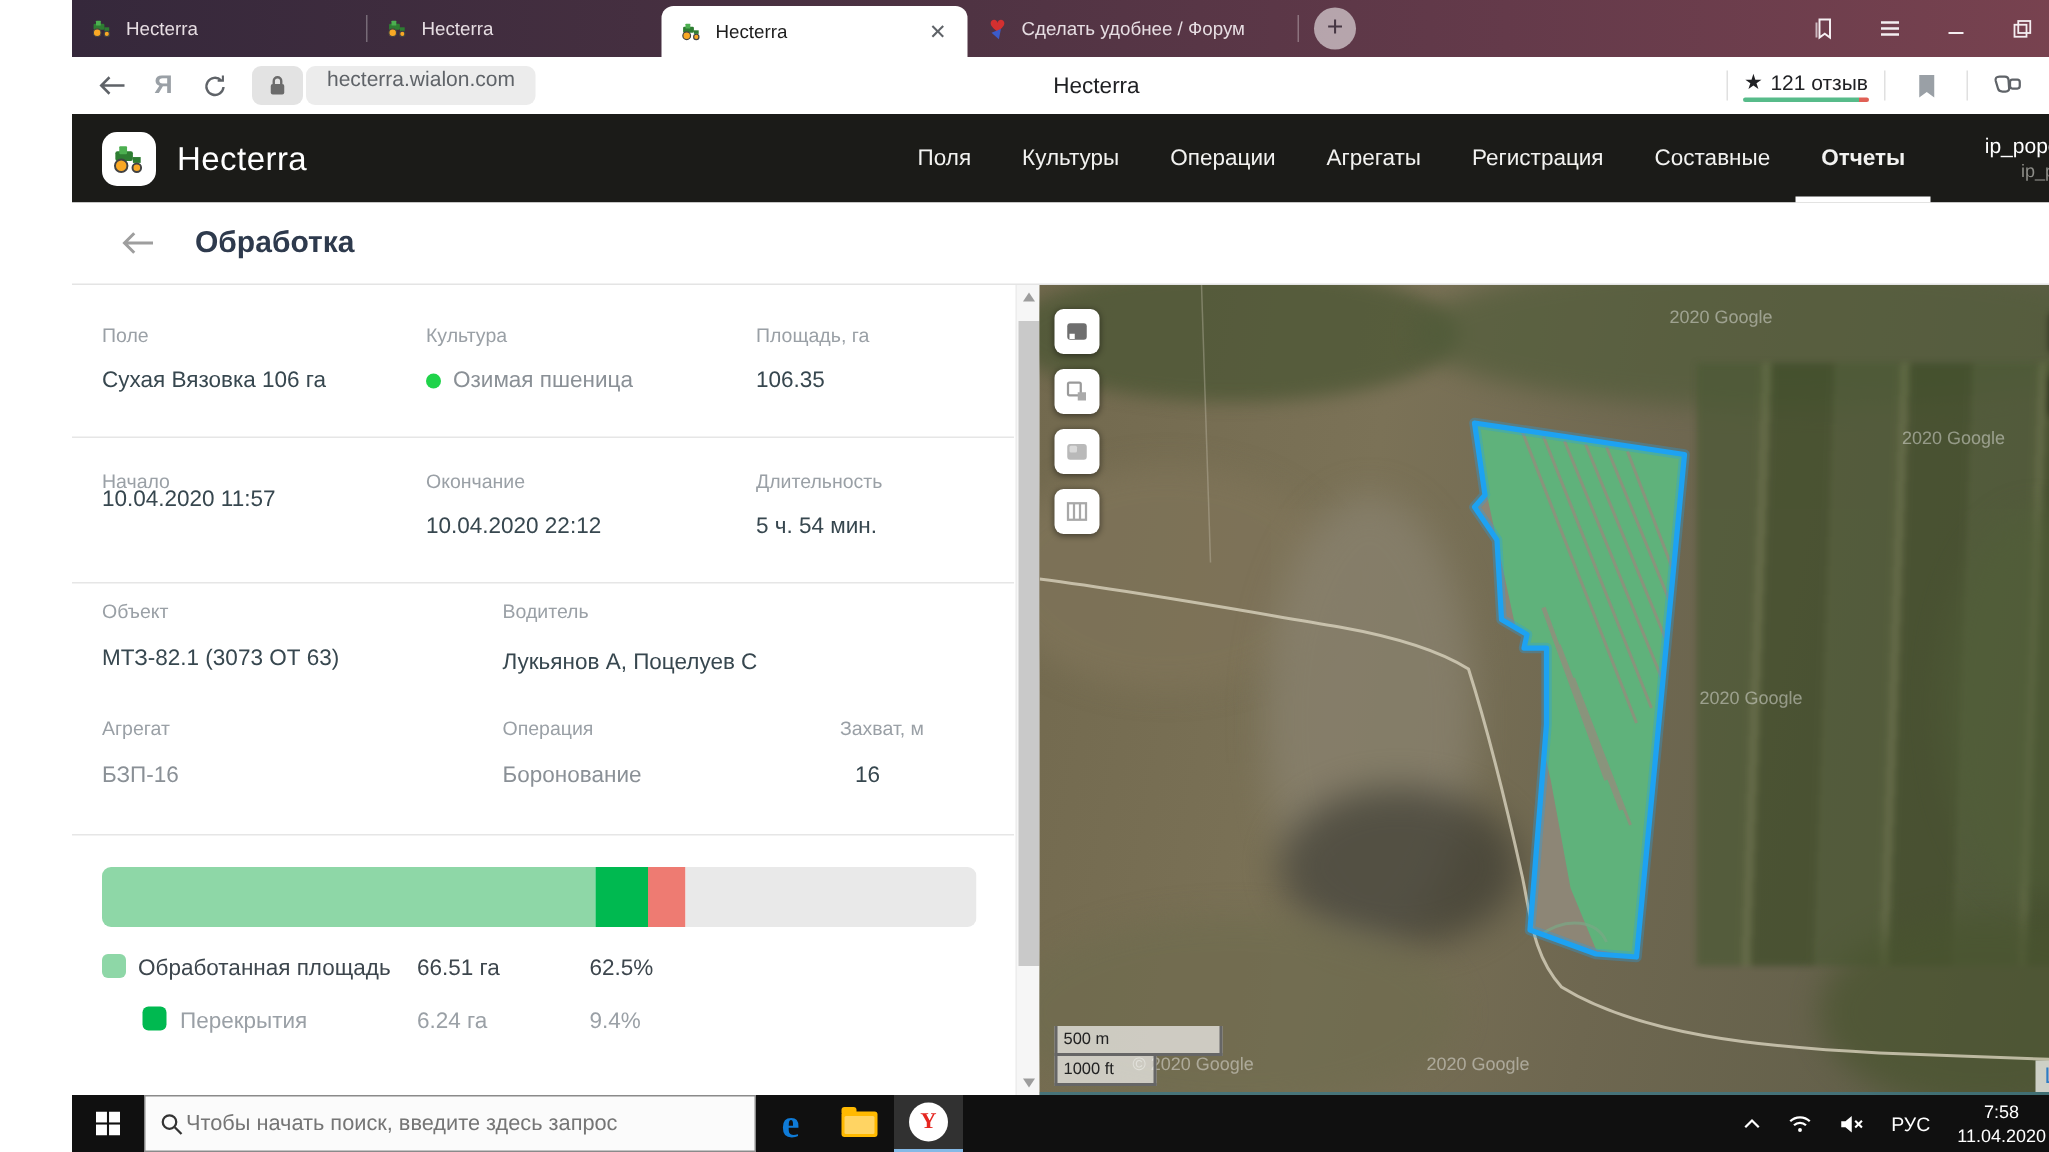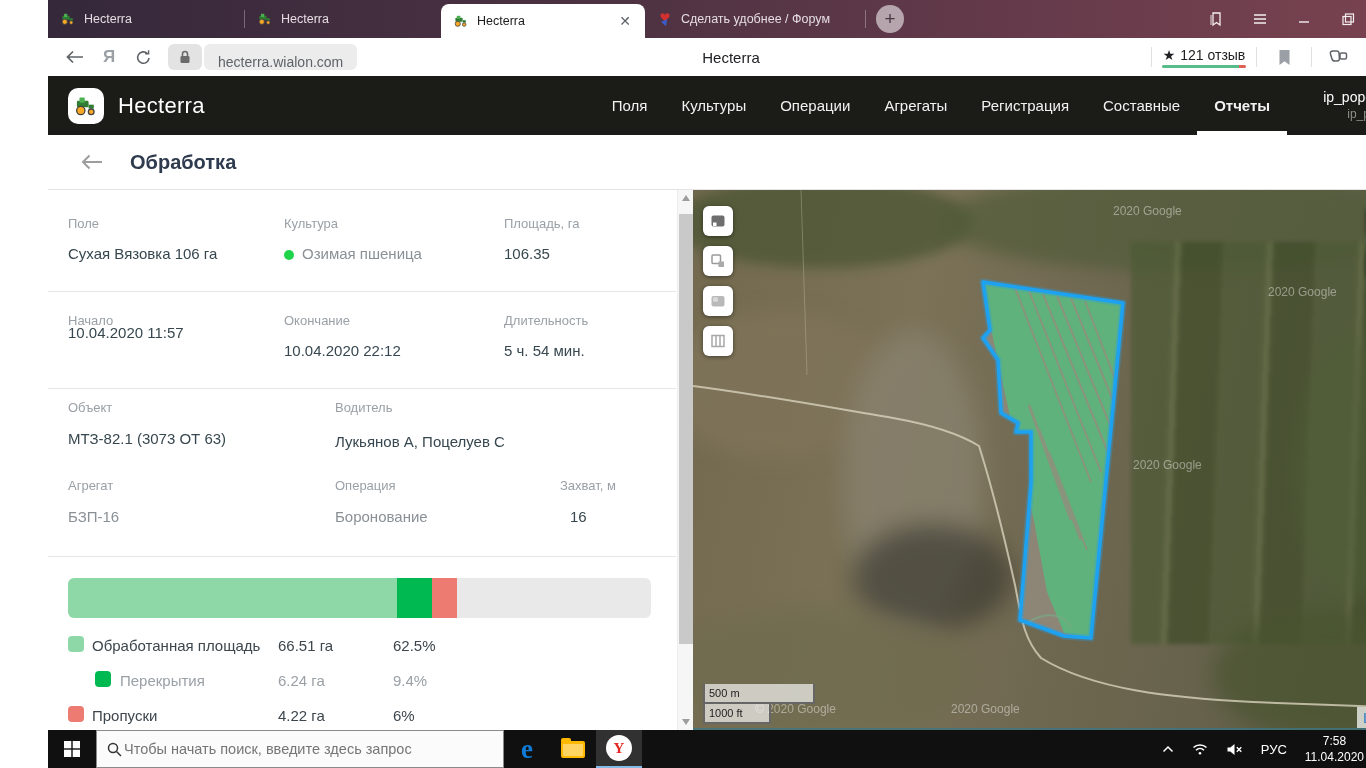--- a/index.html
+++ b/index.html
@@ -26,21 +26,21 @@
 
   
   .toolbar{position:absolute;left:0;top:38px;width:1366px;height:38px;background:#fff;
     display:flex;align-items:center;border-bottom:1px solid #e7e7e7;}
   .tbbtn{width:34px;height:30px;display:flex;align-items:center;justify-content:center;color:#5f6368;}
   .ybadge{font-size:17px;color:#9aa0a6;font-weight:bold;}
   .urlwrap{display:flex;align-items:center;gap:2px;margin-left:8px;}
   .lockbox{width:34px;height:26px;border-radius:6px;background:#e3e3e3;
      display:flex;align-items:center;justify-content:center;}
   .urlpill{height:26px;border-radius:6px;background:#ececec;color:#5f6368;font-size:14px;
-     display:flex;align-items:flex-end;padding:0 14px;}
+     display:flex;align-items:flex-start;padding:0 14px;}
   .tbtitle{position:absolute;left:0;right:0;text-align:center;font-size:15px;color:#202124;pointer-events:none;}
   .tbright{margin-left:auto;display:flex;align-items:center;gap:10px;padding-right:14px;z-index:2;background:transparent;}
   .vdiv{width:1px;height:20px;background:#e0e0e0;}
   .reviews{display:flex;flex-direction:column;align-items:center;}
   .revline{display:flex;align-items:center;gap:5px;color:#202124;font-size:14px;}
   .revbar{margin-top:2px;width:84px;height:3px;border-radius:2px;
      background:linear-gradient(90deg,#57bb8a 0 92%,#e06055 92% 100%);}
 
   
   .appheader{position:absolute;left:0;top:76px;width:1366px;height:59px;background:#1b1b18;
@@ -351,26 +351,20 @@
       <span class="lgl" style="left:44px;">Обработанная площадь</span>
       <span class="lga">66.51 га</span>
       <span class="lgp">62.5%</span>
     </div>
     <div class="lgrow muted" style="top:481px;">
       <span class="sw" style="left: 47px; background-color: rgb(0, 185, 80);"></span>
       <span class="lgl" style="left:72px;">Перекрытия</span>
       <span class="lga">6.24 га</span>
       <span class="lgp">9.4%</span>
     </div>
-    <div class="lgrow" style="top:516px;">
-      <span class="sw" style="left: 20px; background-color: rgb(238, 123, 114);"></span>
-      <span class="lgl" style="left:44px;">Пропуски</span>
-      <span class="lga">4.22 га</span>
-      <span class="lgp">6%</span>
-    </div>
   </div>
 
   <div class="sbar">
     <div class="sarr" style="top:0;">
         <span class="tri-up"></span>
       </div>
     <div class="sthumb"></div>
     <div class="sarr" style="bottom:0;">
         <span class="tri-dn"></span>
       </div>

